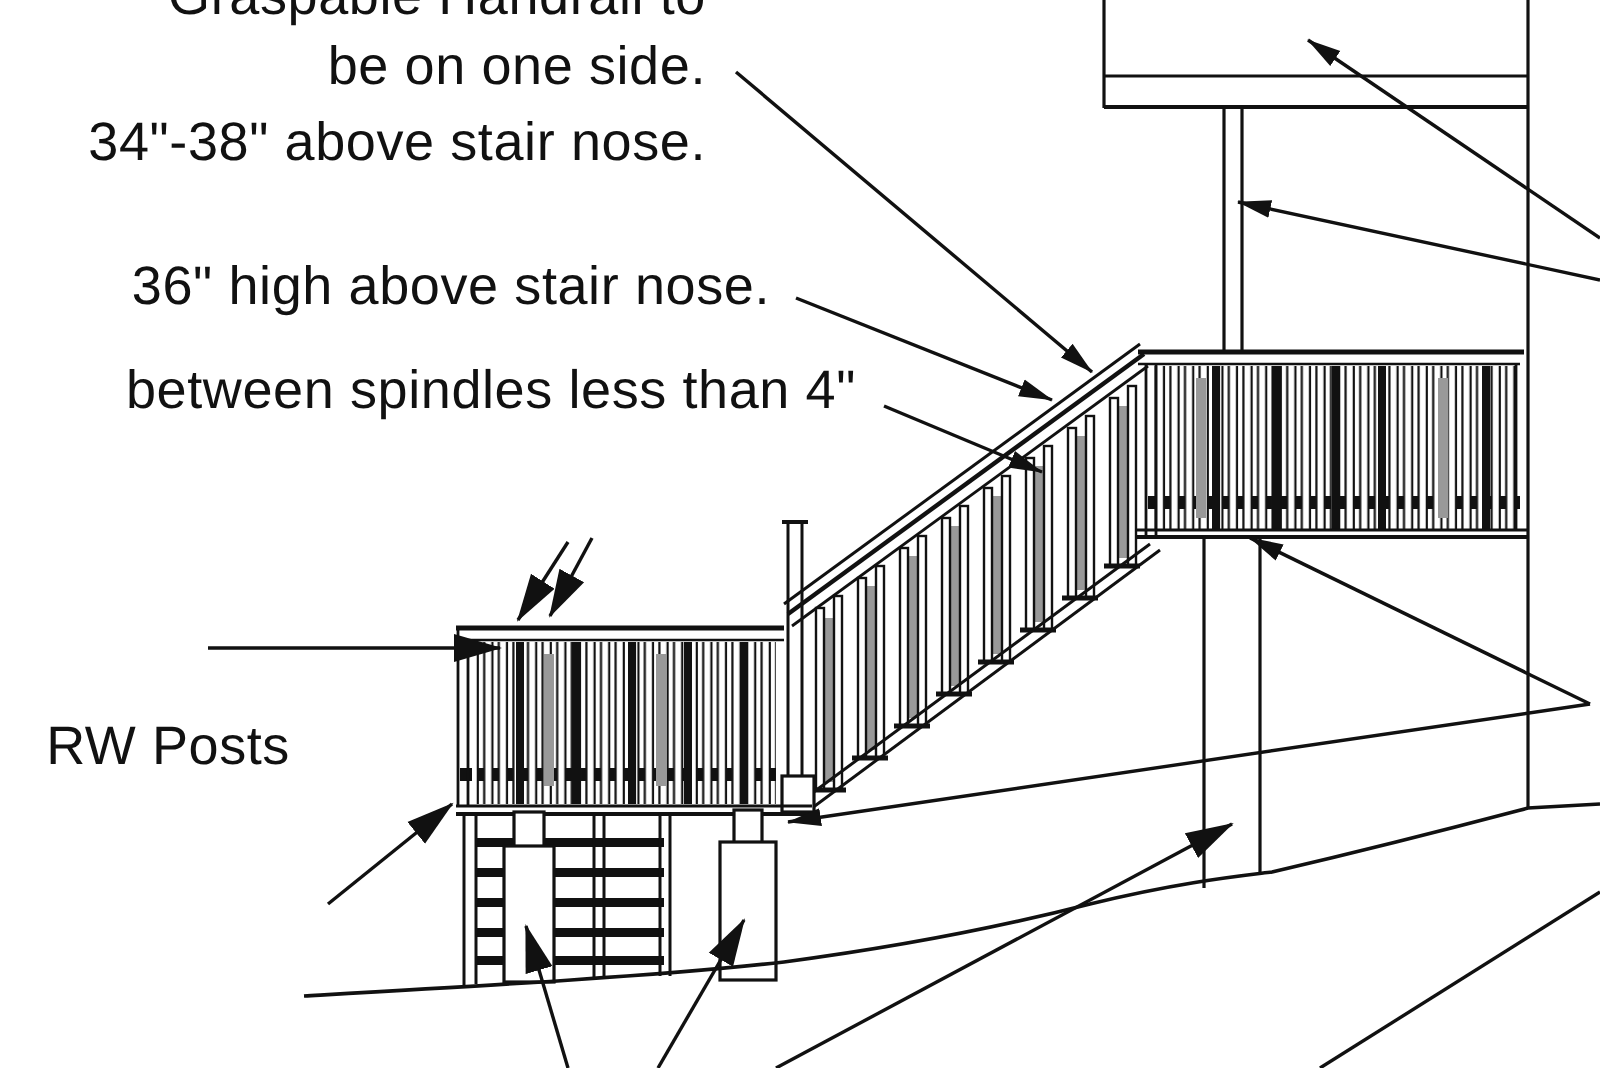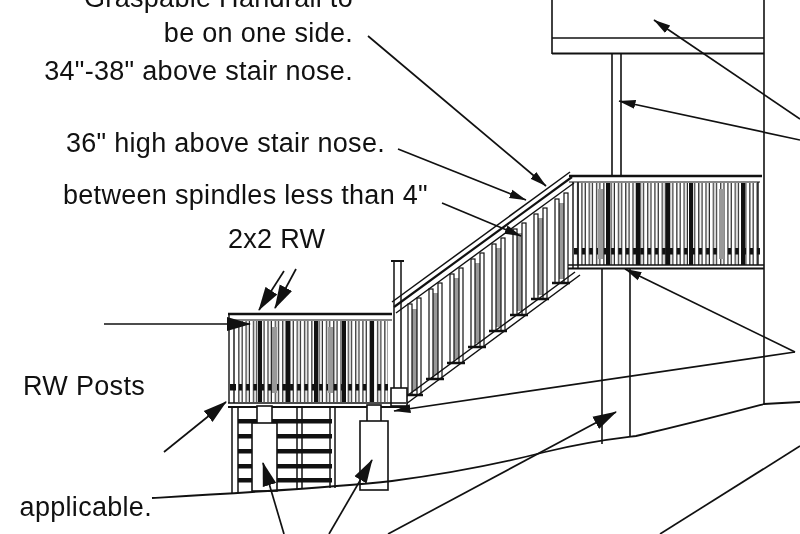--- a/index.html
+++ b/index.html
@@ -204,19 +204,17 @@
     <line x1="329" y1="534" x2="372" y2="460" marker-end="url(#ahb)"></line>
     <line x1="660" y1="534" x2="800" y2="446"></line>
   </g>
 </svg>
 
 <div class="t" style="top:-17px;right:447px">Graspable Handrail to</div>
 <div class="t" style="top:18px;right:447px">be on one side.</div>
 <div class="t" style="top:56px;right:447px">34"-38" above stair nose.</div>
 <div class="t" style="top:128px;right:415px">36" high above stair nose.</div>
 <div class="t" style="top:180px;right:372px">between spindles less than 4"</div>
-<div class="t" style="top:224px;left:228px">2x2 RW</div>
-<div class="t" style="top:371px;right:655px">RW Posts</div>
-
-
-<div class="t" style="top:492px;right:648px">applicable.</div>
+<div class="t" style="top:358px;right:655px">RW Posts</div>
+
+
 
 </div>
 
 </body></html>

